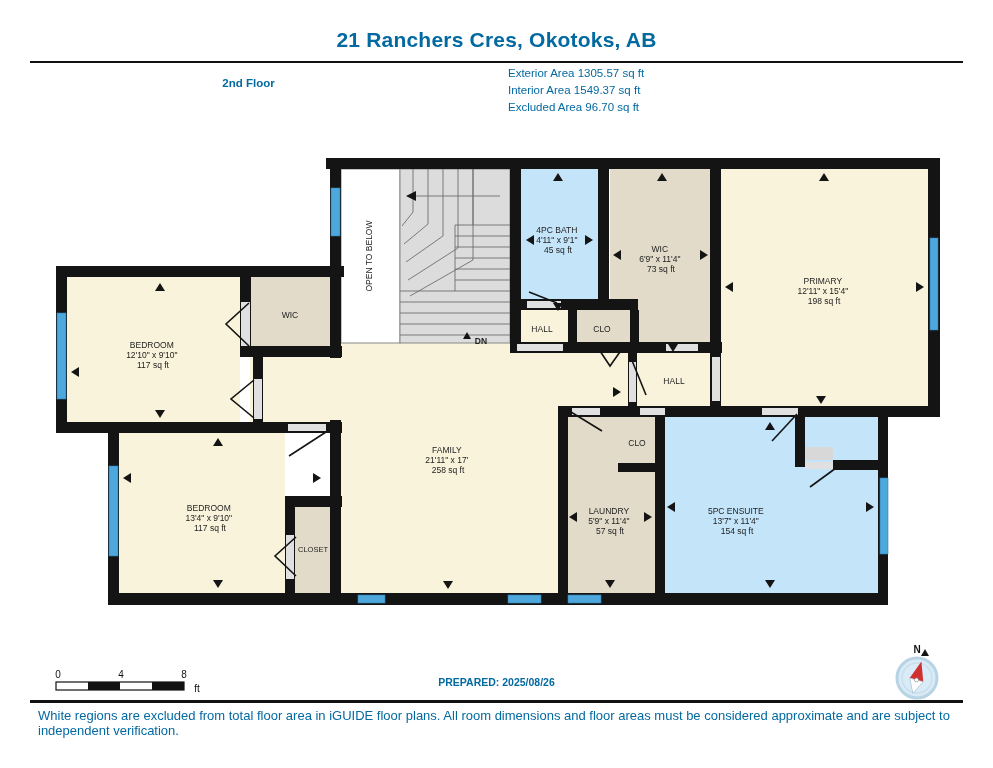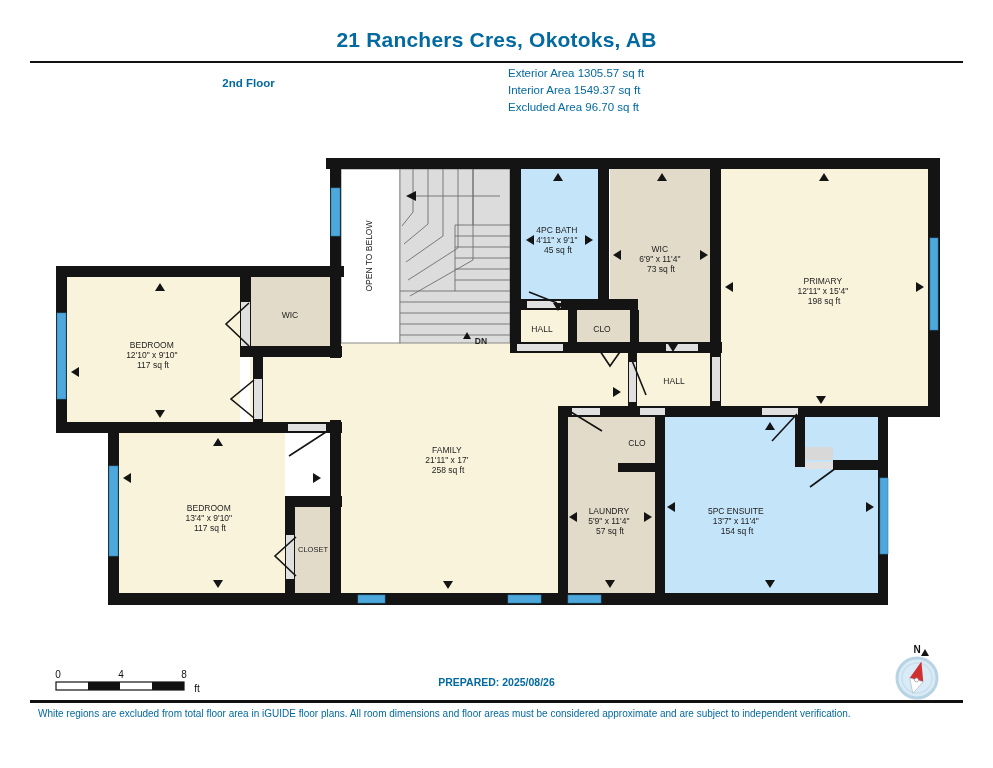--- a/index.html
+++ b/index.html
@@ -8,21 +8,21 @@
   .title{position:absolute;top:28px;left:0;width:993px;text-align:center;
          font-size:21px;font-weight:bold;letter-spacing:.2px;}
   .rule-top{position:absolute;top:61px;left:30px;width:933px;height:2px;background:#111;}
   .floor-label{position:absolute;top:67px;left:0;width:497px;text-align:center;
                font-size:11.5px;font-weight:bold;margin-top:10px;}
   .area-line{position:absolute;left:508px;font-size:11.5px;}
   .al0{top:67px}.al1{top:84px}.al2{top:101px}
   .prepared{position:absolute;top:676px;left:0;width:993px;text-align:center;
             font-size:10.5px;font-weight:bold;}
   .rule-bottom{position:absolute;top:700px;left:30px;width:933px;height:3px;background:#111;}
-  .disclaimer{position:absolute;top:708px;left:38px;width:920px;font-size:10px;}
+  .disclaimer{position:absolute;top:708px;left:38px;width:920px;font-size:13px;}
   svg{position:absolute;top:0;left:0;}
   .wall{fill:#141414;}
   .win{fill:#4FA8DC;stroke:#2E7FB0;stroke-width:.6;}
   .open{fill:#E0E0E0;}
   .door{stroke:#141414;stroke-width:1.6;fill:none;}
   .arr{fill:#141414;}
   .tread{stroke:#6e6e6e;stroke-width:.9;fill:none;}
   .rl{font-family:"Liberation Sans",sans-serif;font-size:8.5px;fill:#222;text-anchor:middle;}
   .rs{font-family:"Liberation Sans",sans-serif;font-size:7.5px;fill:#222;text-anchor:middle;}
   .scaletxt{font-family:"Liberation Sans",sans-serif;font-size:10px;fill:#111;text-anchor:middle;}

